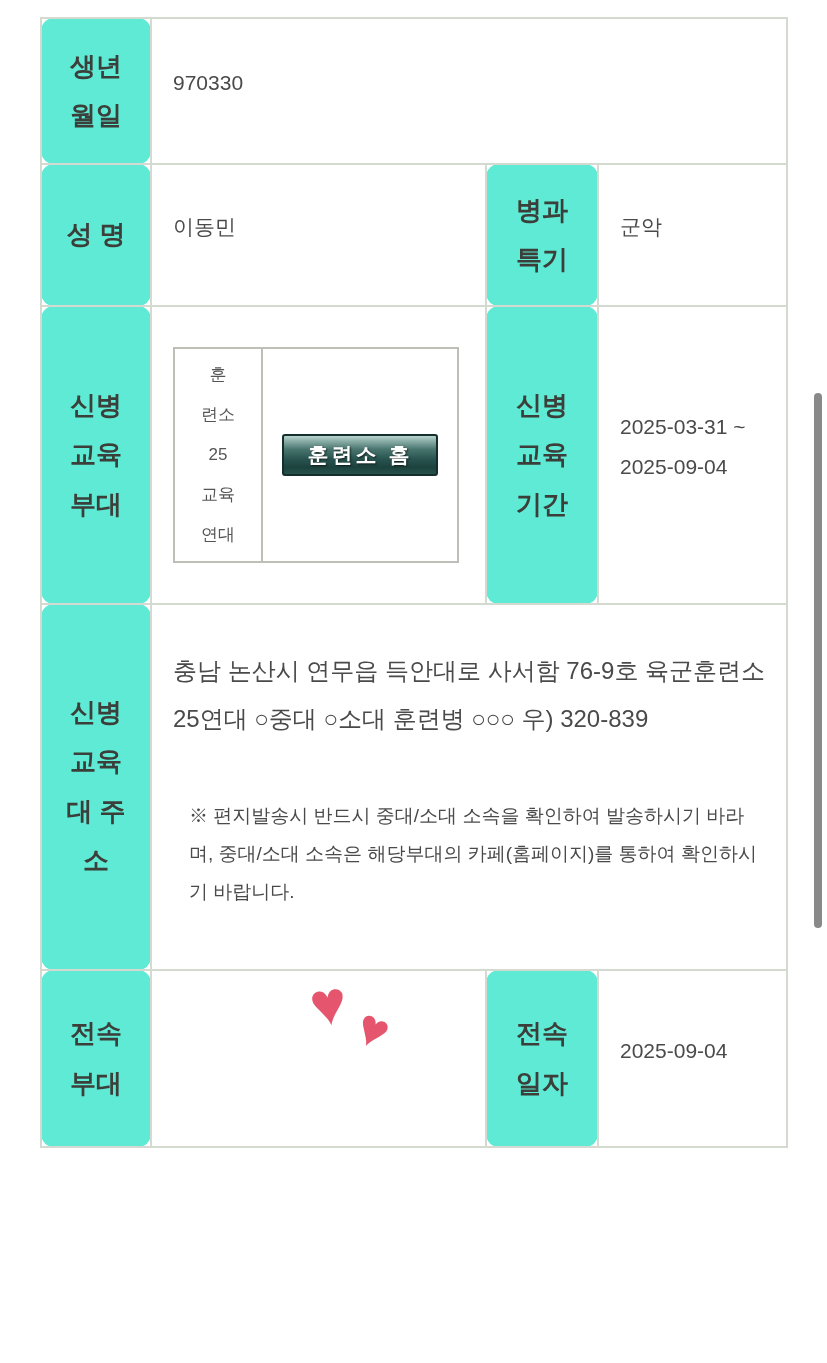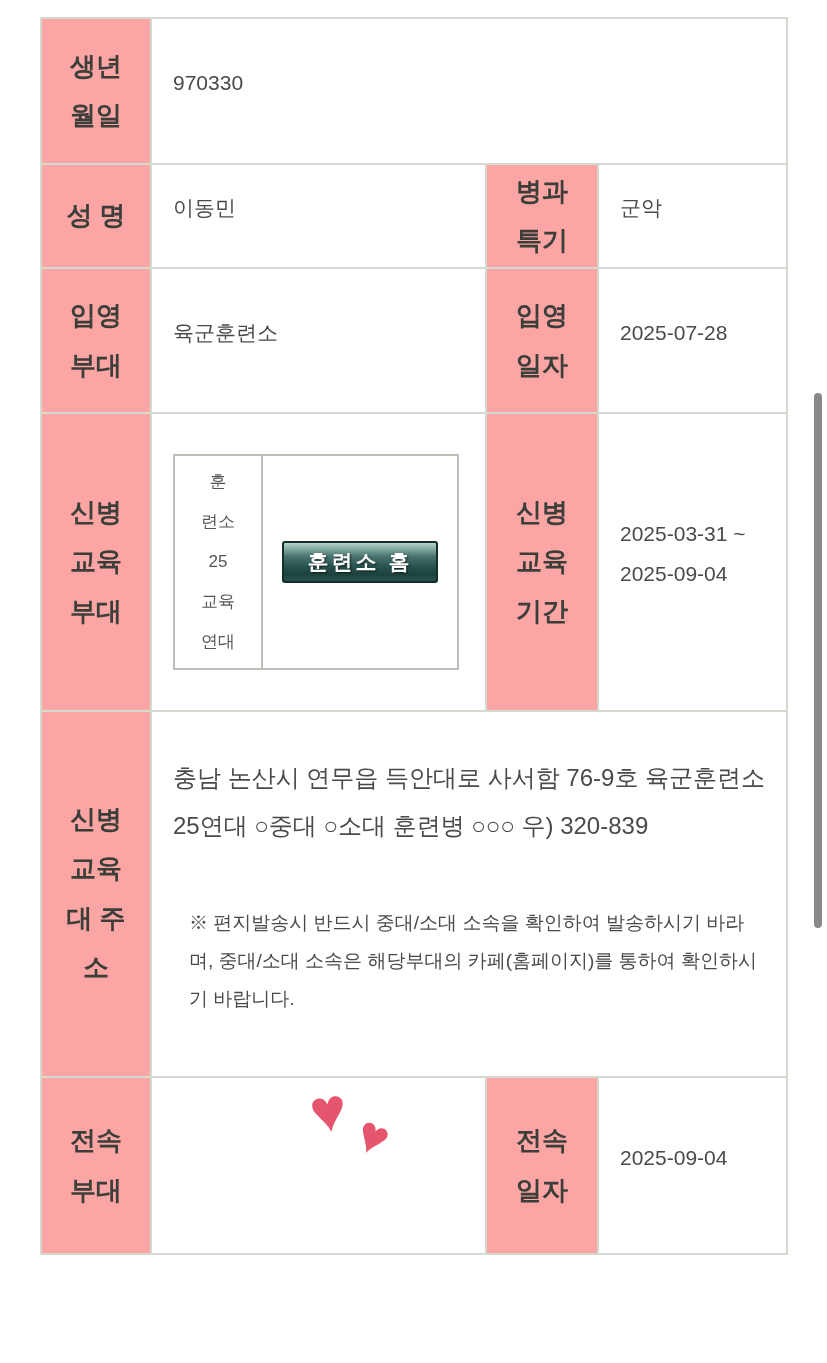--- a/index.html
+++ b/index.html
@@ -22,27 +22,28 @@
     border-collapse: collapse;
     table-layout: fixed;
   }
   .info-table th, .info-table td {
     border: 2px solid #d4dacf;
     white-space: pre-line;
     vertical-align: middle;
     overflow: hidden;
   }
   .info-table th {
-    background: #fca5a5;
+    background: #5eead4;
     color: #3b3e39;
     font-weight: bold;
     font-size: 26px;
     line-height: 1.9;
     text-align: center;
     padding: 0;
+    border-radius: 13px;
   }
   .info-table td {
     background: #ffffff;
     color: #4a4a4a;
     font-size: 21px;
     line-height: 1.9;
     text-align: left;
     padding: 0 18px 16px 21px;
   }
   
@@ -143,36 +144,28 @@
       <col style="width:189px">
     </colgroup>
 
     <tbody>
         <tr style="height:146px">
       <th>생년
 월일</th>
       <td colspan="3">970330</td>
     </tr>
 
-    <tr style="height:104px">
+    <tr style="height:142px">
       <th>성 명</th>
       <td>이동민</td>
       <th>병과
 특기</th>
       <td>군악</td>
     </tr>
 
-    <tr style="height:145px">
-      <th>입영
-부대</th>
-      <td>육군훈련소</td>
-      <th>입영
-일자</th>
-      <td>2025-07-28</td>
-    </tr>
 
     <tr style="height:262px">
       <th>신병
 교육
 부대</th>
       <td class="cell-unitbox">
         <div class="unit-box">
           <div class="unit-box-left">훈
 련소
 25

